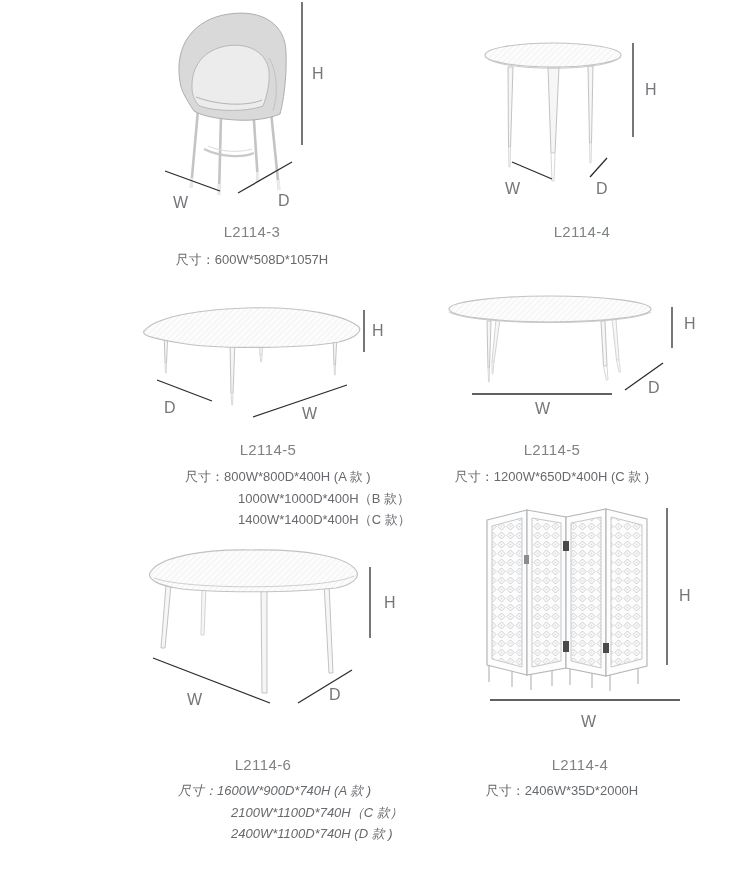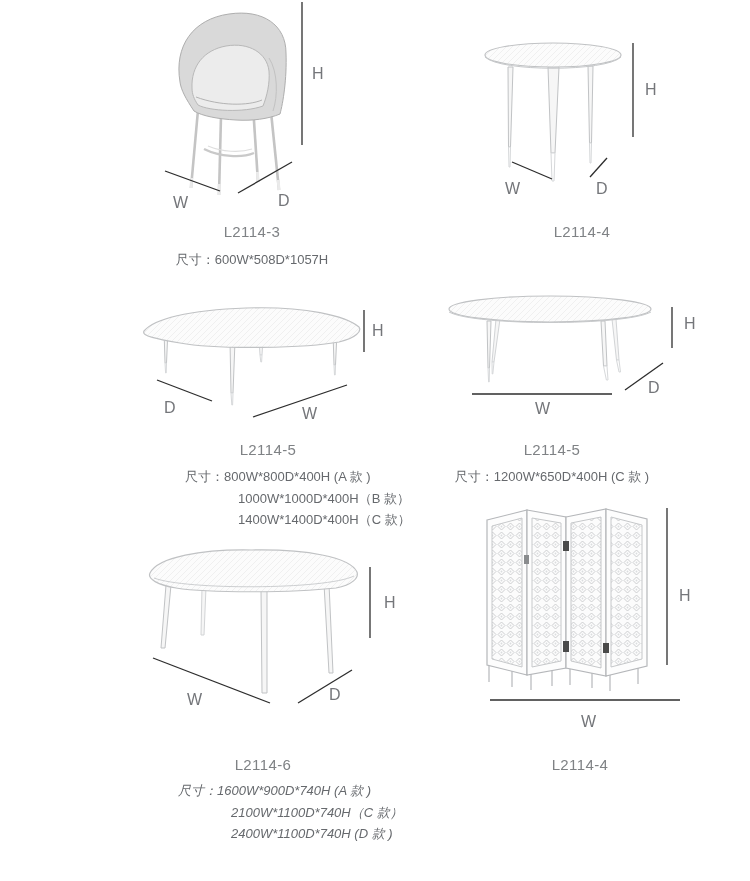--- a/index.html
+++ b/index.html
@@ -196,14 +196,17 @@
       <rect x="93" y="146" width="6" height="11"></rect>
       <rect x="133" y="148" width="6" height="10"></rect>
       <rect x="54" y="60" width="5" height="9" fill="#8a8c8e"></rect>
     </g>
     <line class="dimline" x1="197" y1="13" x2="197" y2="170"></line>
     <line class="dimline" x1="20" y1="205" x2="210" y2="205"></line>
     <text class="dimletter" x="209" y="106">H</text>
     <text class="dimletter" x="111" y="232">W</text>
   </svg>
   <div class="code" style="left:480px;top:756px;">L2114-4</div>
+  <div class="sizes centered" style="left:462px;top:780px;">
+    <div class="size-line"><span>尺寸：</span><span>2406W*35D*2000H</span></div>
+  </div>
 
 </div>
 
 </body></html>

